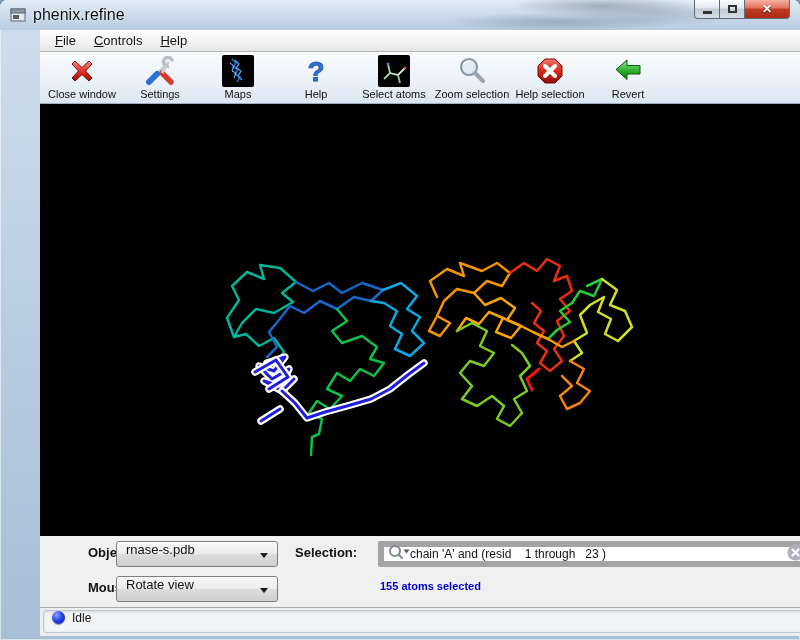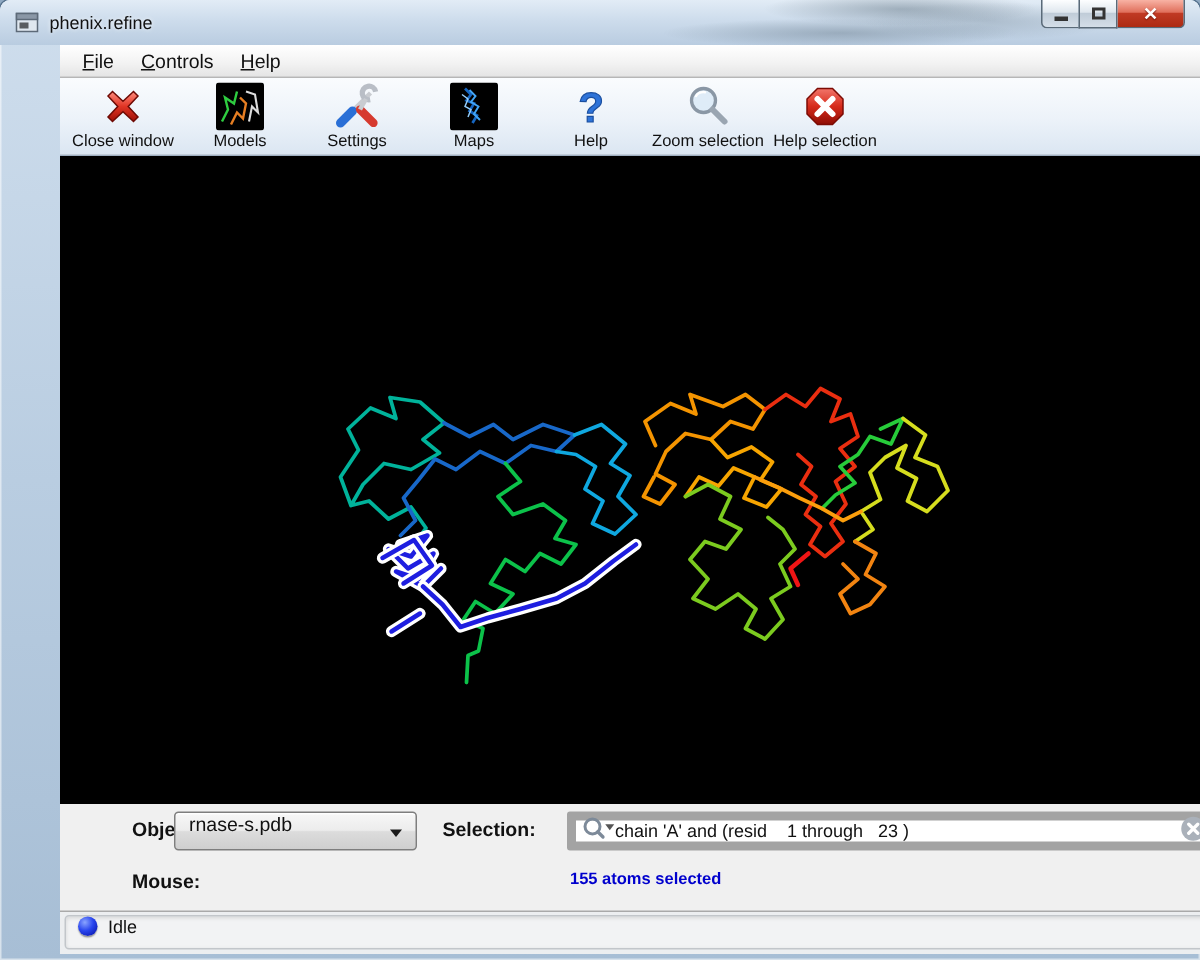--- a/index.html
+++ b/index.html
@@ -12,21 +12,21 @@
   
   .titlebar { position:absolute; left:0; top:0; width:800px; height:30px;
     border-radius:7px 7px 0 0;
     background:
       radial-gradient(ellipse 130px 16px at 600px 6px, rgba(75,95,110,.40), transparent 70%),
       radial-gradient(ellipse 170px 14px at 560px 22px, rgba(60,80,95,.30), transparent 70%),
       radial-gradient(ellipse 120px 18px at 660px 14px, rgba(80,100,115,.25), transparent 70%),
       linear-gradient(180deg,#e2ecf6 0%,#cddcec 45%,#b9cce0 100%);
     display:flex; align-items:center; }
   .app-icon { width:16px; height:16px; margin:0 7px 0 10px; flex:0 0 auto; }
-  .title-text { font-size:12px; color:#111; text-shadow:0 0 3px rgba(255,255,255,.9); }
+  .title-text { font-size:16px; color:#111; text-shadow:0 0 3px rgba(255,255,255,.9); }
 
   .win-buttons { position:absolute; top:0; right:10px; display:flex; }
   .win-btn { height:19px; border:1px solid #5a6a78; border-top:none; display:flex; align-items:center; justify-content:center;
     background:linear-gradient(180deg,#fdfeff 0%,#dfe7ee 45%,#c0ccd8 50%,#d4dee8 100%); }
   .win-btn.min { width:25px; border-radius:0 0 0 4px; border-right:none; }
   .win-btn.max { width:26px; }
   .win-btn.close { width:45px; border-radius:0 0 4px 0; border-left:none;
     background:linear-gradient(180deg,#f8b2a4 0%,#e0705c 45%,#c03a24 50%,#ad2a12 100%); }
   .glyph-min { width:9px; height:3px; background:#333; margin-top:6px; }
   .glyph-max { width:9px; height:8px; border:2px solid #333; background:transparent; }
@@ -119,31 +119,20 @@
                   <stop offset=".5" stop-color="#e03424"></stop>
                   <stop offset="1" stop-color="#9e0f05"></stop>
             </linearGradient>
               </defs>
             <path d="M6 9 L9 6 L16 12.5 L23 6 L26 9 L19.5 16 L26 23 L23 26 L16 19.5 L9 26 L6 23 L12.5 16 Z" fill="url(#gRedX)" stroke="#6d0a04" stroke-width="1"></path>
           </svg>
         </div>
         <div class="tb-label">Close window</div>
       </div>
 
-      <div class="tb-item">
-        <div class="tb-icon">
-          <svg viewBox="0 0 32 32" width="32" height="32">
-            <rect width="32" height="32" rx="2" fill="#000"></rect>
-            <polyline points="4,26 8,18 6,10 12,14 14,6" stroke="#2ecc40" fill="none" stroke-width="1.6"></polyline>
-            <polyline points="10,28 14,20 18,24 20,14 16,10" stroke="#e67e22" fill="none" stroke-width="1.6"></polyline>
-            <polyline points="22,26 24,16 28,20 26,8 20,6" stroke="#dddddd" fill="none" stroke-width="1.4"></polyline>
-          </svg>
-        </div>
-        <div class="tb-label">Models</div>
-      </div>
 
       <div class="tb-item">
         <div class="tb-icon">
           <svg viewBox="0 0 32 32" width="32" height="32">
             <line x1="13" y1="19" x2="25" y2="7" stroke="#c9ccd1" stroke-width="3"></line>
             <line x1="5" y1="27" x2="13" y2="19" stroke="#2a6fd6" stroke-width="6" stroke-linecap="round"></line>
             <circle cx="24" cy="7" r="4.5" fill="none" stroke="#b9bec6" stroke-width="3.5" stroke-dasharray="21 8" transform="rotate(80 24 7)"></circle>
             <line x1="27" y1="27" x2="18" y2="18" stroke="#d63a2f" stroke-width="5.5" stroke-linecap="round"></line>
             <line x1="18" y1="18" x2="22" y2="11" stroke="#c9ccd1" stroke-width="3"></line>
           </svg>
@@ -165,20 +154,33 @@
 
       <div class="tb-item">
         <div class="tb-icon">
           <svg viewBox="0 0 32 32" width="32" height="32">
             <text x="16" y="26" font-size="28" font-weight="bold" fill="#2e73d8" stroke="#1b4fa0" stroke-width="0.8" text-anchor="middle" font-family="Liberation Sans, sans-serif">?</text>
           </svg>
         </div>
         <div class="tb-label">Help</div>
       </div>
 
+      <div class="tb-item">
+        <div class="tb-icon">
+          <svg viewBox="0 0 32 32" width="32" height="32">
+            <rect width="32" height="32" rx="2" fill="#000"></rect>
+            <polyline points="6,24 12,18 10,9" stroke="#9fd6a0" fill="none" stroke-width="1.8"></polyline>
+            <polyline points="12,18 20,20 27,13" stroke="#cdeccd" fill="none" stroke-width="1.8"></polyline>
+            <line x1="20" y1="20" x2="22" y2="28" stroke="#8fcf90" stroke-width="1.8"></line>
+            <circle cx="10" cy="9" r="1.4" fill="#4d7dd6"></circle>
+            <circle cx="27" cy="13" r="1.4" fill="#d64b3a"></circle>
+          </svg>
+        </div>
+        <div class="tb-label">Select atoms</div>
+      </div>
 
       <div class="tb-item">
         <div class="tb-icon">
           <svg viewBox="0 0 32 32" width="32" height="32">
             <circle cx="13" cy="12" r="8" fill="#dbeaf7" fill-opacity="0.85" stroke="#8a97a5" stroke-width="2.2"></circle>
             <path d="M8 9 Q10 6 14 6.5" stroke="#ffffff" stroke-width="1.6" fill="none" stroke-linecap="round"></path>
             <line x1="19" y1="18" x2="27" y2="26" stroke="#9aa5b1" stroke-width="4" stroke-linecap="round"></line>
           </svg>
         </div>
         <div class="tb-label">Zoom selection</div>
@@ -194,20 +196,35 @@
                   <stop offset="1" stop-color="#8f0d04"></stop>
             </linearGradient>
               </defs>
             <polygon points="28,21 21,28 11,28 4,21 4,11 11,4 21,4 28,11" fill="url(#gRedOct)" stroke="#7c0b04" stroke-width="1"></polygon>
             <path d="M11 11 L21 21 M21 11 L11 21" stroke="#fff" stroke-width="4" stroke-linecap="round"></path>
           </svg>
         </div>
         <div class="tb-label">Help selection</div>
       </div>
 
+      <div class="tb-item">
+        <div class="tb-icon">
+          <svg viewBox="0 0 32 32" width="32" height="32">
+            <defs>
+                <linearGradient id="gGreenArr" x1="0" y1="0" x2="0" y2="1">
+              <stop offset="0" stop-color="#9fe89f"></stop>
+                  <stop offset=".5" stop-color="#35b535"></stop>
+                  <stop offset="1" stop-color="#0d7a0d"></stop>
+            </linearGradient>
+              </defs>
+            <path d="M4 14.5 L15 5 L15 10.5 L28 10.5 L28 19 L15 19 L15 24.5 Z" fill="url(#gGreenArr)" stroke="#0b5c0b" stroke-width="1"></path>
+          </svg>
+        </div>
+        <div class="tb-label">Revert</div>
+      </div>
 
 
     </div>
 
     <div class="viewport">
       <svg id="molecule-svg" width="786" height="432" viewBox="7 104 786 432">
           <polyline points="201,337 194,318 206,300 199,286 214,272 231,279 227,265 247,268 263,282 249,293 260,302 241,313 223,309 209,323 201,337 213,334 226,346 241,338 251,352 243,363" fill="none" stroke="#00b39b" stroke-width="2.5" stroke-linejoin="round" stroke-linecap="round"></polyline>
           <polyline points="263,282 280,291 296,283 309,293 329,283 350,290 338,301 321,297 304,309 287,301 271,313 257,306 246,320 236,332 244,347 234,357" fill="none" stroke="#1868c9" stroke-width="2.5" stroke-linejoin="round" stroke-linecap="round"></polyline>
           <polyline points="338,301 351,303 364,311 357,326 369,334 362,349 377,356 391,343 379,331 387,317 374,309 384,296 368,283 350,290" fill="none" stroke="#0fa8e0" stroke-width="2.5" stroke-linejoin="round" stroke-linecap="round"></polyline>
           <polyline points="304,309 314,321 299,331 309,343 329,336 344,347 337,359 351,363 341,376 327,369 317,381 304,373 294,389 309,396 297,409 284,401 276,413 289,419 286,434 279,437 278,455" fill="none" stroke="#0cc24a" stroke-width="2.5" stroke-linejoin="round" stroke-linecap="round"></polyline>
@@ -246,20 +263,24 @@
           <polygon points="15.5,5.5 21.5,5.5 18.5,9.5" fill="#555"></polygon>
         </svg>
         <input type="text" value="chain 'A' and (resid    1 through   23 )" style="">
         <svg width="17" height="17" viewBox="0 0 17 17">
           <circle cx="8.5" cy="8.5" r="8" fill="#aab1ba"></circle>
           <path d="M5.5 5.5 L11.5 11.5 M11.5 5.5 L5.5 11.5" stroke="#fff" stroke-width="2.2" stroke-linecap="round"></path>
         </svg>
       </div>
 
       <span class="fieldlabel" style="left:48px; top:44px;">Mouse:</span>
+      <div class="combo" style="left:76px; top:40px;">
+        <span>Rotate view</span>
+        <span class="arrow"></span>
+      </div>
 
       <span class="sel-count">155 atoms selected</span>
     </div>
 
     <div class="statusbar">
       <div class="status-field">
         <span class="status-ball"></span>
         <span class="status-text">Idle</span>
       </div>
       <div class="resize-grip">

